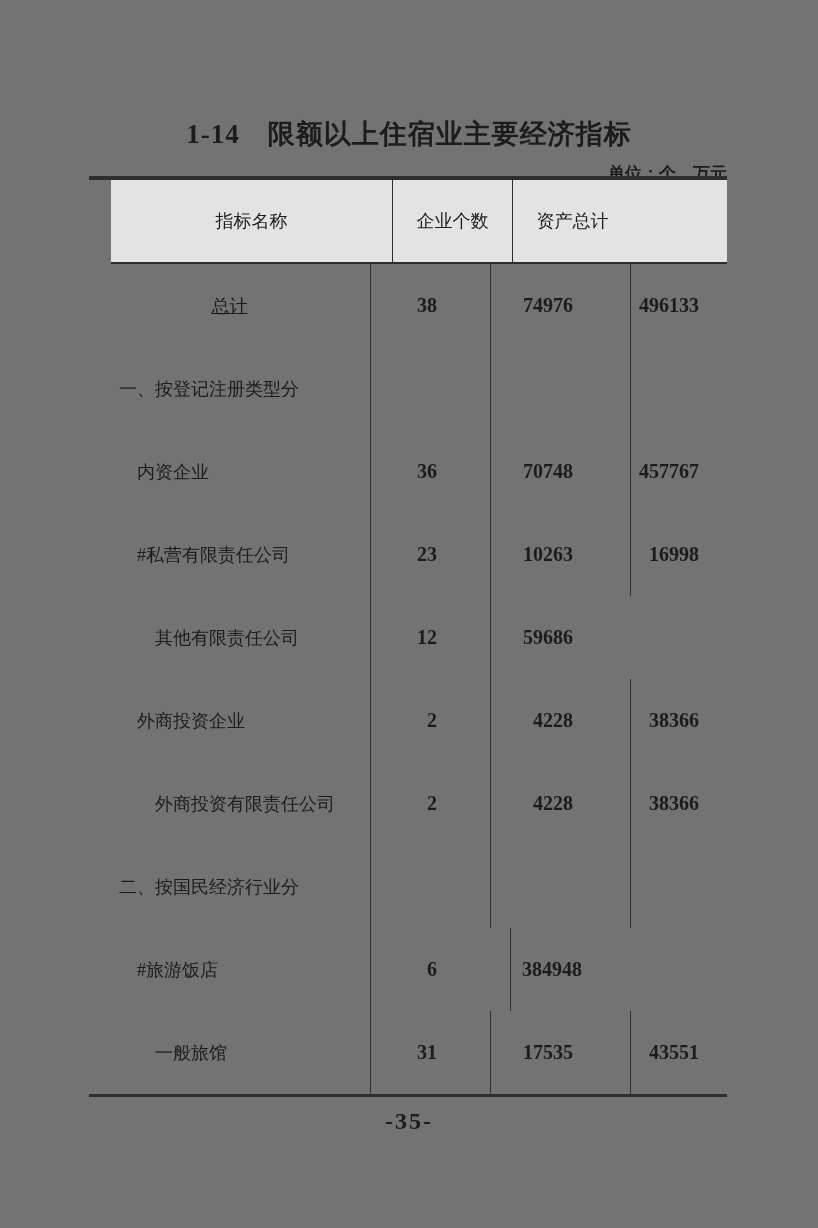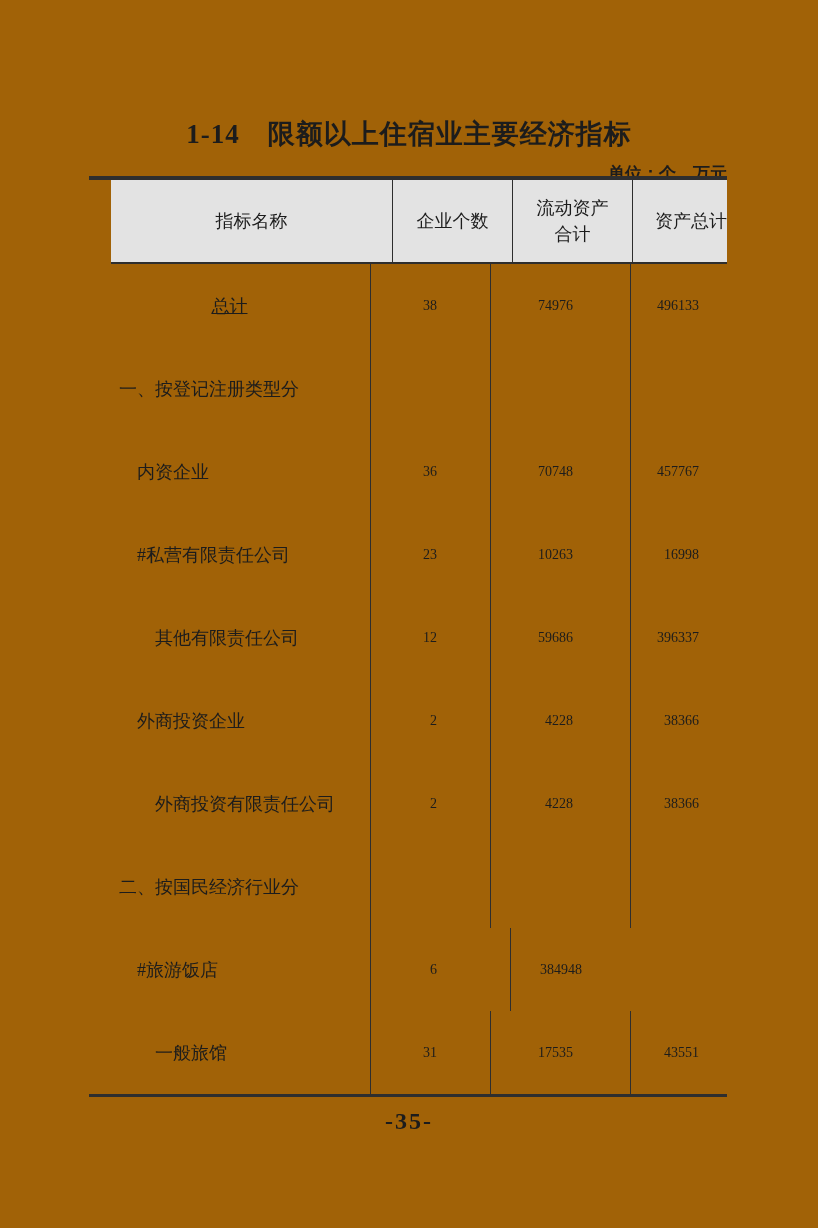--- a/index.html
+++ b/index.html
@@ -2,21 +2,21 @@
 <html style="--headerBg: #e3e3e3; --border: #2e2e2e; --text: #1c1c1c;"><head>
 <meta charset="utf-8">
 <style>
   html,body{margin:0;padding:0;background:#ffffff;}
   body{
     width:818px;height:1228px;
     font-family:"Liberation Serif","DejaVu Serif",serif;
     color:var(--text,#1c1c1c);
     -webkit-font-smoothing:antialiased;
   }
-  .page{position:relative;width:818px;height:1228px;background:#a16207;overflow:hidden;}
+  .page{position:relative;width:818px;height:1228px;background:#737373;overflow:hidden;}
 
   .title{
     position:absolute;top:116px;left:0;width:100%;
     text-align:center;font-size:27px;font-weight:bold;
     letter-spacing:1px;color:var(--text,#1c1c1c);
   }
   .unit{
     position:absolute;top:162px;left:89px;width:638px;
     text-align:right;font-size:17px;font-weight:bold;
     color:var(--text,#1c1c1c);
@@ -38,21 +38,21 @@
     font-size:18px;line-height:26px;text-align:center;
   }
   .th.c2,.th.c3,.th.c4{border-left:1.5px solid var(--border,#2e2e2e);}
 
   .tr{
     display:grid;grid-template-columns:281px 120px 120px 117px;
     height:83px;
   }
   .td{display:flex;align-items:center;font-size:18px;}
   .td.c2,.td.c3,.td.c4{border-left:1.5px solid var(--border,#2e2e2e);}
-  .td.num{justify-content:flex-end;font-size:14px;}
+  .td.num{justify-content:flex-end;font-size:20px;font-weight:bold;}
   .td.c2{padding-right:53px;}
   .td.c3{padding-right:37px;}
   .td.c4{padding-right:28px;margin-left:20px;}
 
   .td.c1.center{justify-content:center;text-decoration:underline;}
   .td.c1.section{padding-left:30px;}
   .td.c1.l1{padding-left:48px;}
   .td.c1.l2{padding-left:66px;}
 
   .pageno{
@@ -66,24 +66,20 @@
 <div class="page">
 
   <div class="title">1-14　限额以上住宿业主要经济指标</div>
 
   <div class="unit">单位：个、万元</div>
 
   <div class="stat-table">
     <div class="thead">
       <div class="th c1">指标名称</div>
       <div class="th c2">企业个数</div>
-      <div class="th c3">
-        <span>流动资产</span>
-        <span>合计</span>
-      </div>
       <div class="th c4">资产总计</div>
     </div>
     <div class="tbody" id="tbody">
         <div class="tr">
           <div class="td c1 center">总计</div>
           <div class="td num c2">38</div>
           <div class="td num c3">74976</div>
           <div class="td num c4">496133</div>
         </div>
         <div class="tr">
@@ -101,21 +97,20 @@
         <div class="tr">
           <div class="td c1 l1">#私营有限责任公司</div>
           <div class="td num c2">23</div>
           <div class="td num c3">10263</div>
           <div class="td num c4">16998</div>
         </div>
         <div class="tr">
           <div class="td c1 l2">其他有限责任公司</div>
           <div class="td num c2">12</div>
           <div class="td num c3">59686</div>
-          <div class="td num c4">396337</div>
         </div>
         <div class="tr">
           <div class="td c1 l1">外商投资企业</div>
           <div class="td num c2">2</div>
           <div class="td num c3">4228</div>
           <div class="td num c4">38366</div>
         </div>
         <div class="tr">
           <div class="td c1 l2">外商投资有限责任公司</div>
           <div class="td num c2">2</div>

